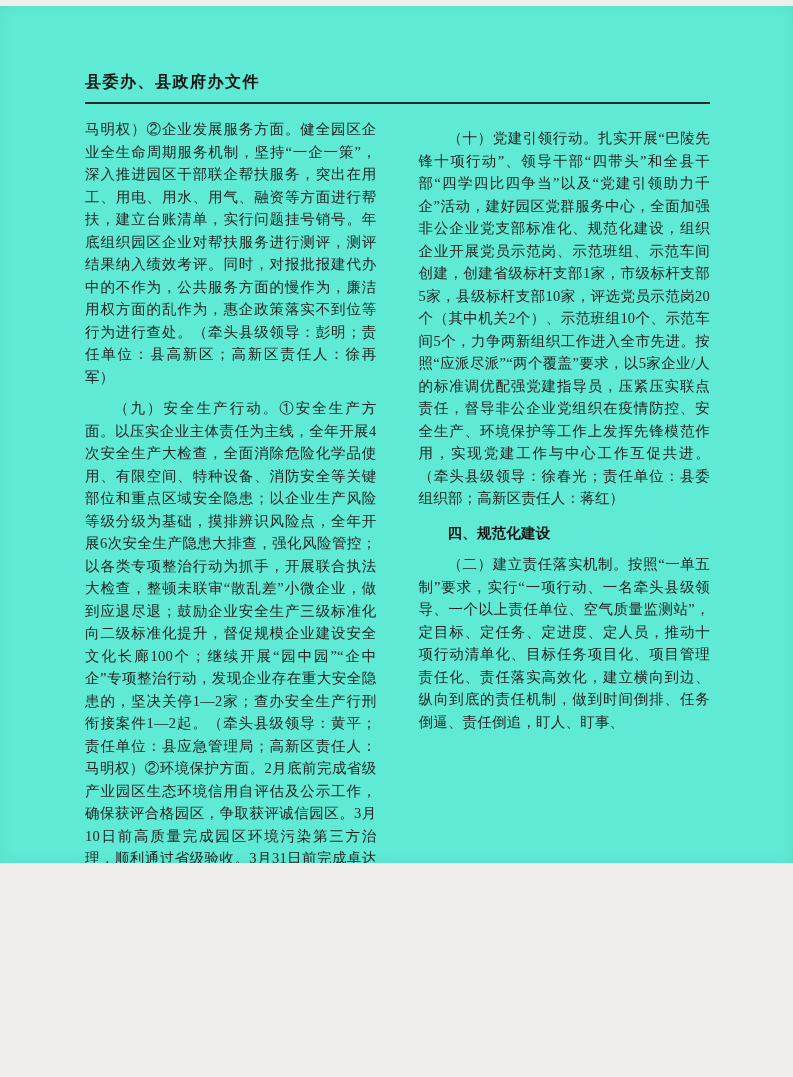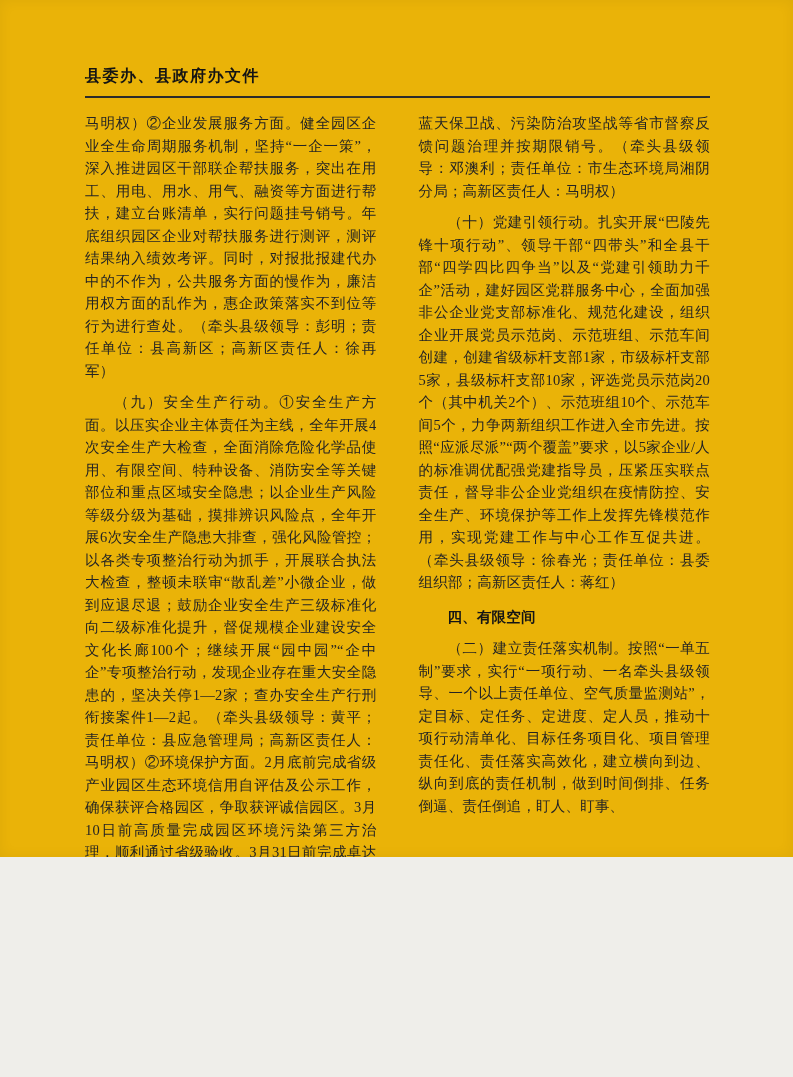--- a/index.html
+++ b/index.html
@@ -4,22 +4,22 @@
   <style>
     html, body {
       margin: 0;
       padding: 0;
       background: #efeeea;
     }
     .page {
       position: relative;
       width: 793px;
       height: 857px;
-      margin: 0 auto;
-      background: #eab308;
+      margin: 6px auto;
+      background: #5eead4;
       box-shadow: inset 0 0 14px rgba(0,0,0,0.06);
       overflow: hidden;
       font-family: "Liberation Serif", "DejaVu Serif", serif;
       color: #242424;
     }
     .doc-header {
       position: absolute;
       left: 85px;
       top: 66px;
       font-size: 16px;
@@ -81,23 +81,22 @@
   <div class="header-rule"></div>
 
   <div class="columns">
 
     <div class="col">
       <p class="para">马明权）②企业发展服务方面。健全园区企业全生命周期服务机制，坚持“一企一策”，深入推进园区干部联企帮扶服务，突出在用工、用电、用水、用气、融资等方面进行帮扶，建立台账清单，实行问题挂号销号。年底组织园区企业对帮扶服务进行测评，测评结果纳入绩效考评。同时，对报批报建代办中的不作为，公共服务方面的慢作为，廉洁用权方面的乱作为，惠企政策落实不到位等行为进行查处。（牵头县级领导：彭明；责任单位：县高新区；高新区责任人：徐再军）</p>
       <p class="para indent spaced">（九）安全生产行动。①安全生产方面。以压实企业主体责任为主线，全年开展4次安全生产大检查，全面消除危险化学品使用、有限空间、特种设备、消防安全等关键部位和重点区域安全隐患；以企业生产风险等级分级为基础，摸排辨识风险点，全年开展6次安全生产隐患大排查，强化风险管控；以各类专项整治行动为抓手，开展联合执法大检查，整顿未联审“散乱差”小微企业，做到应退尽退；鼓励企业安全生产三级标准化向二级标准化提升，督促规模企业建设安全文化长廊100个；继续开展“园中园”“企中企”专项整治行动，发现企业存在重大安全隐患的，坚决关停1—2家；查办安全生产行刑衔接案件1—2起。（牵头县级领导：黄平；责任单位：县应急管理局；高新区责任人：马明权）②环境保护方面。2月底前完成省级产业园区生态环境信用自评估及公示工作，确保获评合格园区，争取获评诚信园区。3月10日前高质量完成园区环境污染第三方治理，顺利通过省级验收。3月31日前完成卓达污水处理站安全拆除工作。6月30日前完成2019年以来已销号的省市督察反馈问题及环境信访问题“回头看”。县高新区联合市生态环境局湘阴分局，全年按季度开展4次企业环境污染防治设施设备运行排查行动。6月份、12月份分别开展园区污水在线监测、空气质量监测站、重点排污企业专项检查行动。8月31日前，完成高新区配合洋沙湖投资集团完成园区污水主管网及纳污塘提质改造工程。11月30日前，完成洞庭清波、</p>
     </div>
 
     <div class="col">
-      <p class="para">蓝天保卫战、污染防治攻坚战等省市督察反馈问题治理并按期限销号。（牵头县级领导：邓澳利；责任单位：市生态环境局湘阴分局；高新区责任人：马明权）</p>
       <p class="para indent spaced">（十）党建引领行动。扎实开展“巴陵先锋十项行动”、领导干部“四带头”和全县干部“四学四比四争当”以及“党建引领助力千企”活动，建好园区党群服务中心，全面加强非公企业党支部标准化、规范化建设，组织企业开展党员示范岗、示范班组、示范车间创建，创建省级标杆支部1家，市级标杆支部5家，县级标杆支部10家，评选党员示范岗20个（其中机关2个）、示范班组10个、示范车间5个，力争两新组织工作进入全市先进。按照“应派尽派”“两个覆盖”要求，以5家企业/人的标准调优配强党建指导员，压紧压实联点责任，督导非公企业党组织在疫情防控、安全生产、环境保护等工作上发挥先锋模范作用，实现党建工作与中心工作互促共进。（牵头县级领导：徐春光；责任单位：县委组织部；高新区责任人：蒋红）</p>
-      <p class="para indent heading">四、有限空间</p>
+      <p class="para indent heading">四、规范化建设</p>
       <p class="para indent spaced">（二）建立责任落实机制。按照“一单五制”要求，实行“一项行动、一名牵头县级领导、一个以上责任单位、空气质量监测站”，定目标、定任务、定进度、定人员，推动十项行动清单化、目标任务项目化、项目管理责任化、责任落实高效化，建立横向到边、纵向到底的责任机制，做到时间倒排、任务倒逼、责任倒追，盯人、盯事、</p>
     </div>
 
   </div>
 
   <div class="page-number">60</div>
 
 </div>
 
 </body></html>

